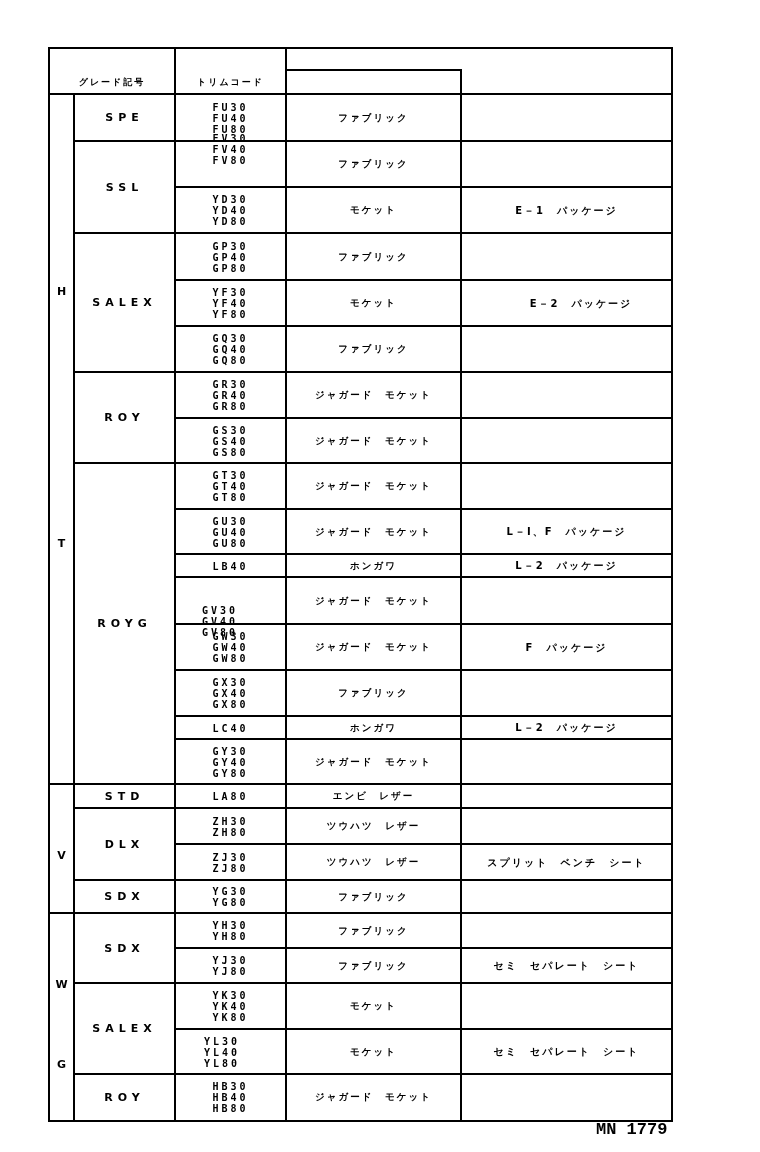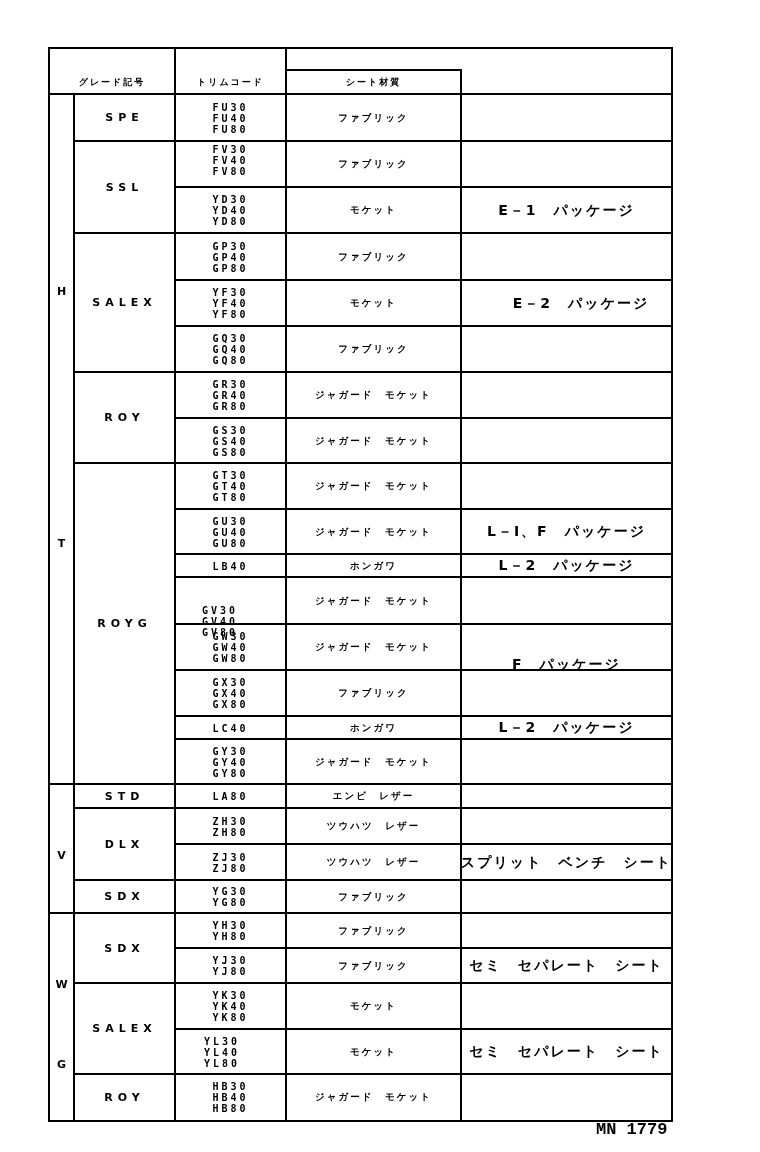--- a/index.html
+++ b/index.html
@@ -10,32 +10,31 @@
   .h { height: 2px; }
   .v { width: 2px; }
   .cell { position: absolute; display: flex; align-items: center; justify-content: center;
           text-align: center; box-sizing: border-box; }
   .hdr { font-size: 9px; font-weight: bold; letter-spacing: 2px; }
   .grade { font-size: 11px; font-weight: bold; letter-spacing: 5px; }
   .family { font-size: 11px; font-weight: bold; }
   .codes { font-family: "DejaVu Sans Mono", monospace; font-size: 10px; font-weight: bold;
            line-height: 11px; letter-spacing: 3px; white-space: pre; flex-direction: column; }
   .mat { font-size: 9.5px; font-weight: bold; letter-spacing: 2px; white-space: pre; }
-  .note { font-size: 14px; font-weight: bold; letter-spacing: 2px; white-space: pre; }
+  .note { font-size: 10px; font-weight: bold; letter-spacing: 2px; white-space: pre; }
   .docnum { position: absolute; left: 596px; top: 1120px; font-family: Liberation Mono, monospace;
             font-size: 17px; font-weight: bold; }
 </style>
 </head>
 <body>
 
 <div class="page">
 
   <div class="cell hdr" style="left:50px; top:71px; width:124px; height:22px;">グレード記号</div>
   <div class="cell hdr" style="left:176px; top:71px; width:109px; height:22px;">トリムコード</div>
-  <div class="cell hdr" style="left:287px; top:71px; width:173px; height:22px;">シート材質</div>
 
   <div id="table-body">
       <div class="line h" style="left:48px; top:93px; width:27px;"></div>
       <div class="line h" style="left:48px; top:783px; width:27px;"></div>
       <div class="line h" style="left:48px; top:912px; width:27px;"></div>
       <div class="cell family" style="left:50px; top:283px; width:23px; height:16px;">H</div>
       <div class="cell family" style="left:50px; top:535px; width:23px; height:16px;">T</div>
       <div class="cell family" style="left:50px; top:847px; width:23px; height:16px;">V</div>
       <div class="cell family" style="left:50px; top:976px; width:23px; height:16px;">W</div>
       <div class="cell family" style="left:50px; top:1056px; width:23px; height:16px;">G</div>
@@ -61,21 +60,21 @@
       <div class="cell grade" style="left:75px; top:983px; width:99px; height:91px;">SALEX</div>
       <div class="line h" style="left:73px; top:1073px; width:102px;"></div>
       <div class="cell grade" style="left:75px; top:1074px; width:99px; height:46px;">ROY</div>
       <div class="line h" style="left:174px; top:93px; width:499px;"></div>
       <div class="cell codes" style="left:176px; top:95px; width:109px; height:46px;">FU30
 FU40
 FU80</div>
       <div class="cell mat" style="left:287px; top:95px; width:173px; height:46px;">ファブリック</div>
       <div class="cell note" style="left:462px; top:95px; width:209px; height:46px;"></div>
       <div class="line h" style="left:174px; top:140px; width:499px;"></div>
-      <div class="cell codes" style="left:176px; top:138px; width:109px; height:45px;">FV30
+      <div class="cell codes" style="left:176px; top:127px; width:109px; height:45px;">FV30
 FV40
 FV80</div>
       <div class="cell mat" style="left:287px; top:142px; width:173px; height:45px;">ファブリック</div>
       <div class="cell note" style="left:462px; top:142px; width:209px; height:45px;"></div>
       <div class="line h" style="left:174px; top:186px; width:499px;"></div>
       <div class="cell codes" style="left:176px; top:188px; width:109px; height:45px;">YD30
 YD40
 YD80</div>
       <div class="cell mat" style="left:287px; top:188px; width:173px; height:45px;">モケット</div>
       <div class="cell note" style="left:462px; top:188px; width:209px; height:45px;">E－1　パッケージ</div>
@@ -129,21 +128,21 @@
       <div class="cell codes" style="left:176px; top:578px; width:88px; height:46px;margin-top:20px;">GV30
 GV40
 GV80</div>
       <div class="cell mat" style="left:287px; top:578px; width:173px; height:46px;">ジャガード　モケット</div>
       <div class="cell note" style="left:462px; top:578px; width:209px; height:46px;"></div>
       <div class="line h" style="left:174px; top:623px; width:499px;"></div>
       <div class="cell codes" style="left:176px; top:625px; width:109px; height:45px;">GW30
 GW40
 GW80</div>
       <div class="cell mat" style="left:287px; top:625px; width:173px; height:45px;">ジャガード　モケット</div>
-      <div class="cell note" style="left:462px; top:625px; width:209px; height:45px;margin-top:17px;">F　パッケージ</div>
+      <div class="cell note" style="left:462px; top:625px; width:209px; height:45px;">F　パッケージ</div>
       <div class="line h" style="left:174px; top:669px; width:499px;"></div>
       <div class="cell codes" style="left:176px; top:671px; width:109px; height:45px;">GX30
 GX40
 GX80</div>
       <div class="cell mat" style="left:287px; top:671px; width:173px; height:45px;">ファブリック</div>
       <div class="cell note" style="left:462px; top:671px; width:209px; height:45px;"></div>
       <div class="line h" style="left:174px; top:715px; width:499px;"></div>
       <div class="cell codes" style="left:176px; top:717px; width:109px; height:22px;">LC40</div>
       <div class="cell mat" style="left:287px; top:717px; width:173px; height:22px;">ホンガワ</div>
       <div class="cell note" style="left:462px; top:717px; width:209px; height:22px;">L－2　パッケージ</div>

